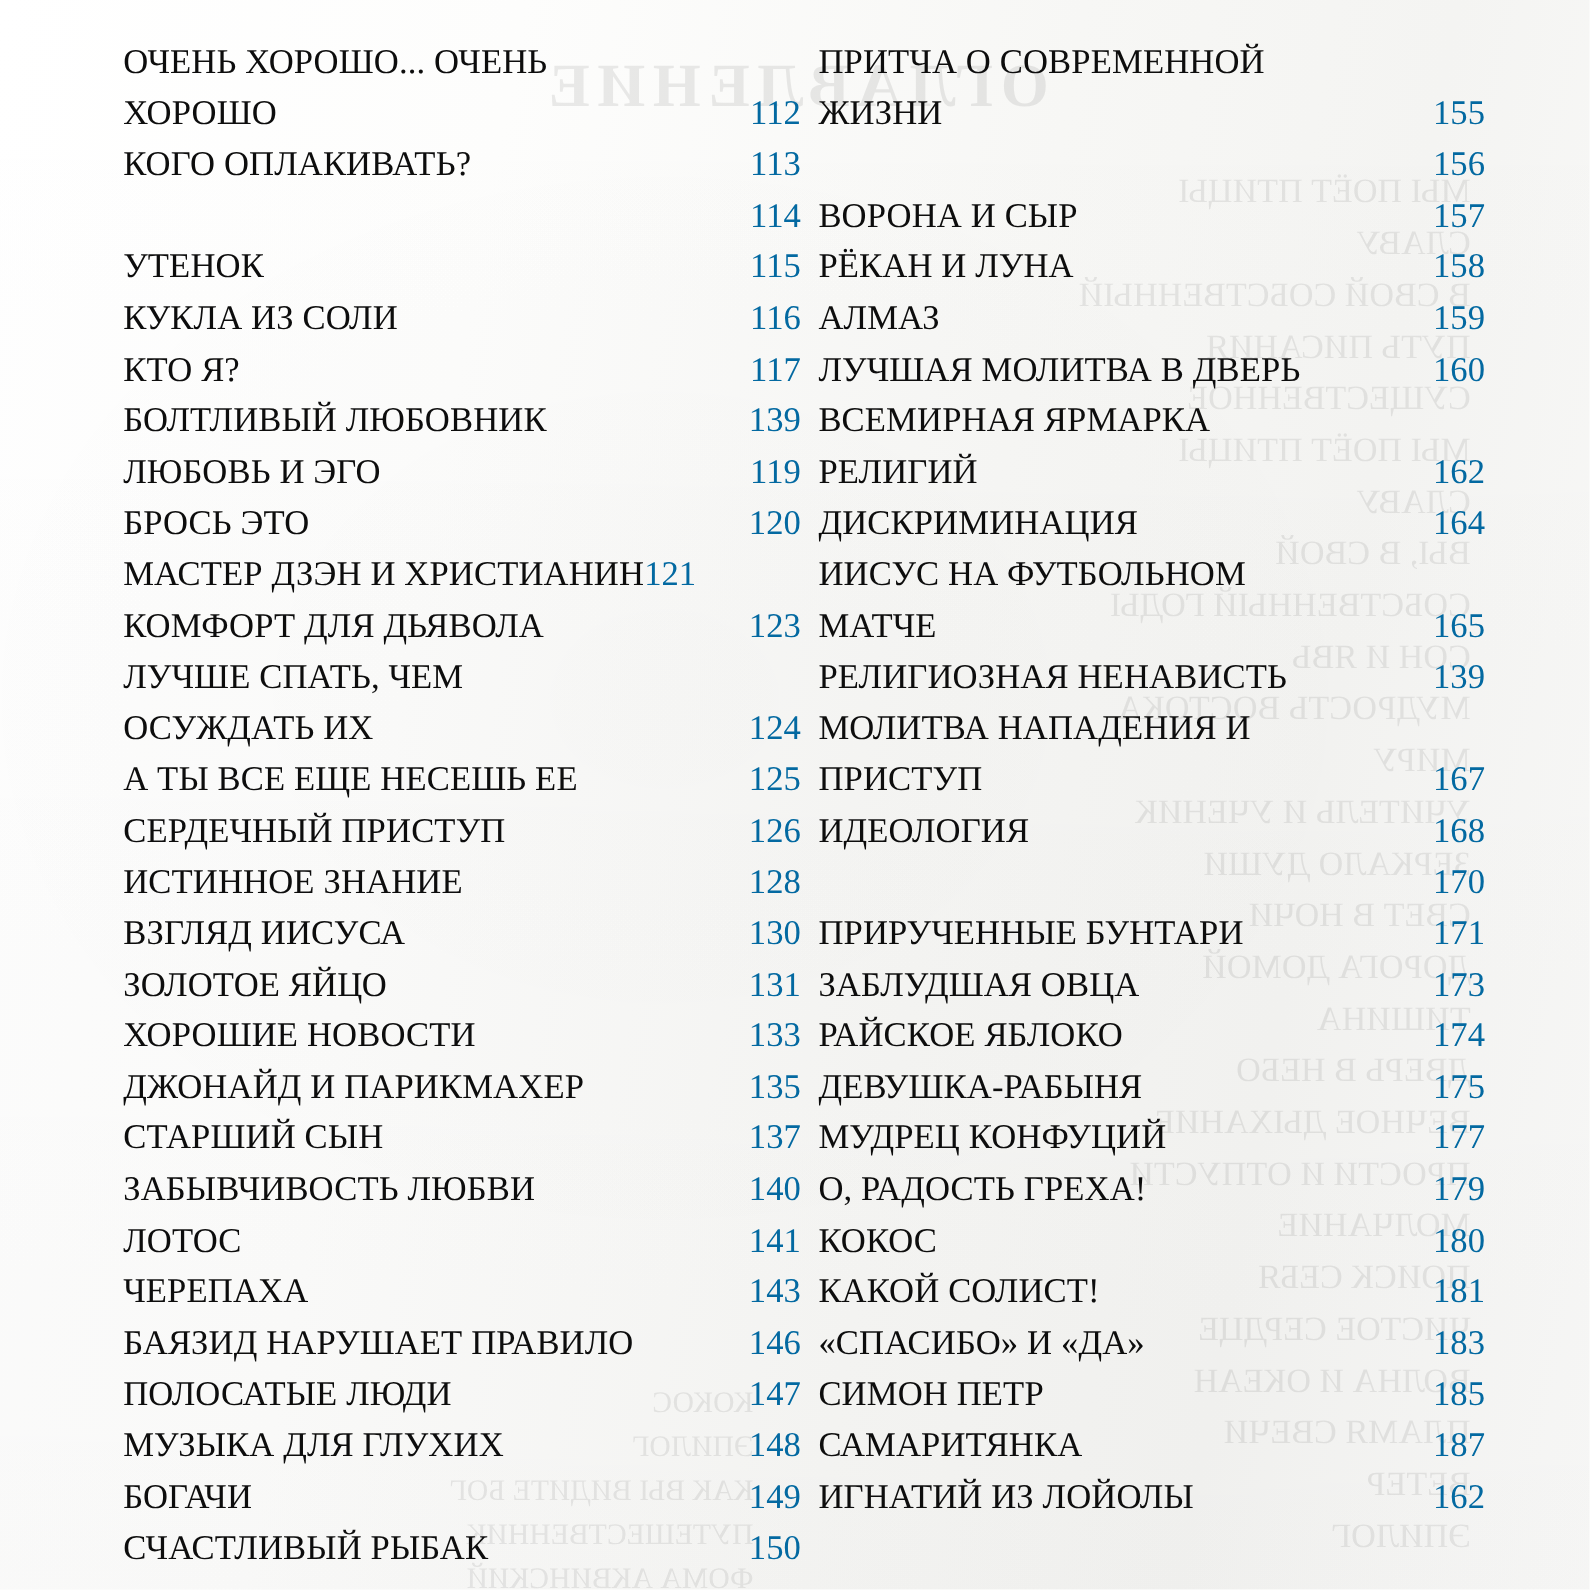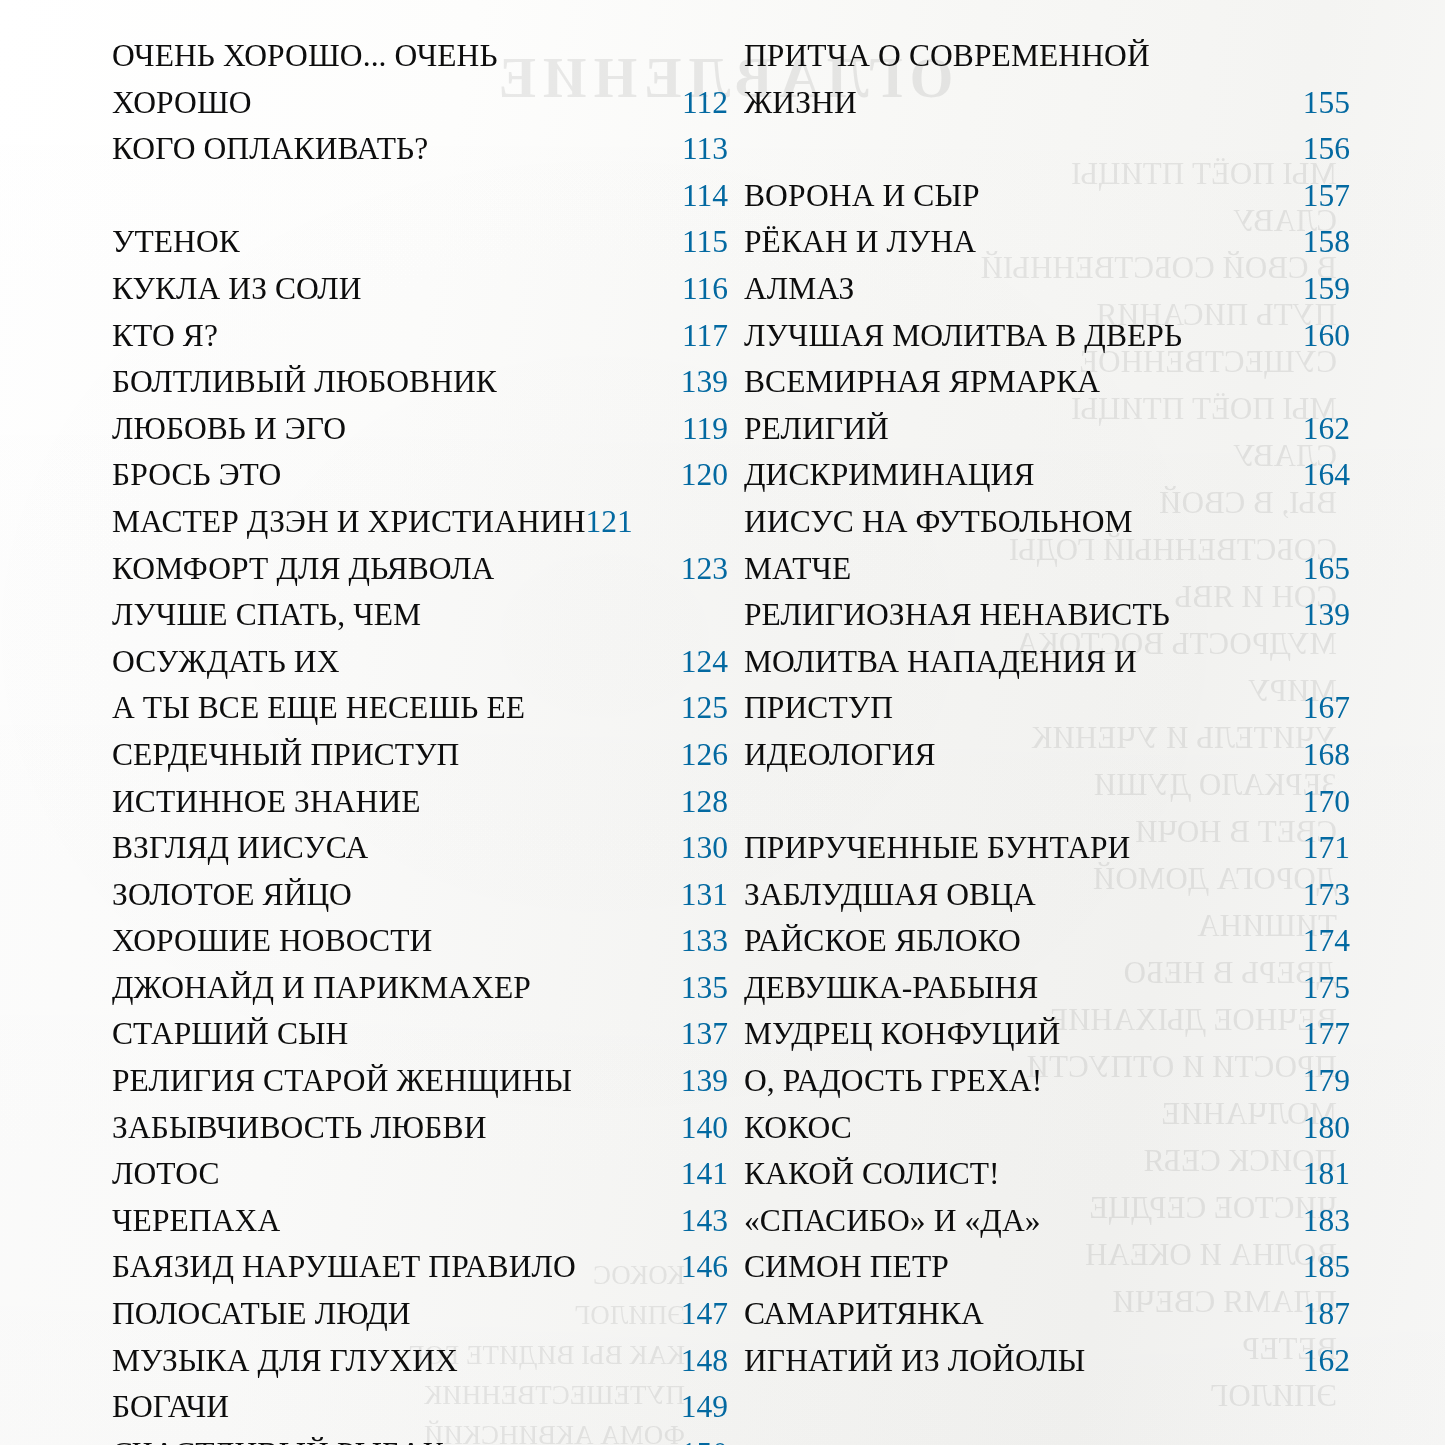--- a/index.html
+++ b/index.html
@@ -353,25 +353,20 @@
       <span class="toc-title">ДЖОНАЙД И ПАРИКМАХЕР</span>
       <span class="toc-dotfill"></span>
       <span class="toc-page">135</span>
     </div>
     <div class="toc-row">
       <span class="toc-title">СТАРШИЙ СЫН</span>
       <span class="toc-dotfill"></span>
       <span class="toc-page">137</span>
     </div>
     <div class="toc-row">
-      <span class="toc-title">РЕЛИГИЯ СТАРОЙ ЖЕНЩИНЫ</span>
-      <span class="toc-dotfill"></span>
-      <span class="toc-page">139</span>
-    </div>
-    <div class="toc-row">
       <span class="toc-title">ЗАБЫВЧИВОСТЬ ЛЮБВИ</span>
       <span class="toc-dotfill"></span>
       <span class="toc-page">140</span>
     </div>
     <div class="toc-row">
       <span class="toc-title">ЛОТОС</span>
       <span class="toc-dotfill"></span>
       <span class="toc-page">141</span>
     </div>
     <div class="toc-row">

